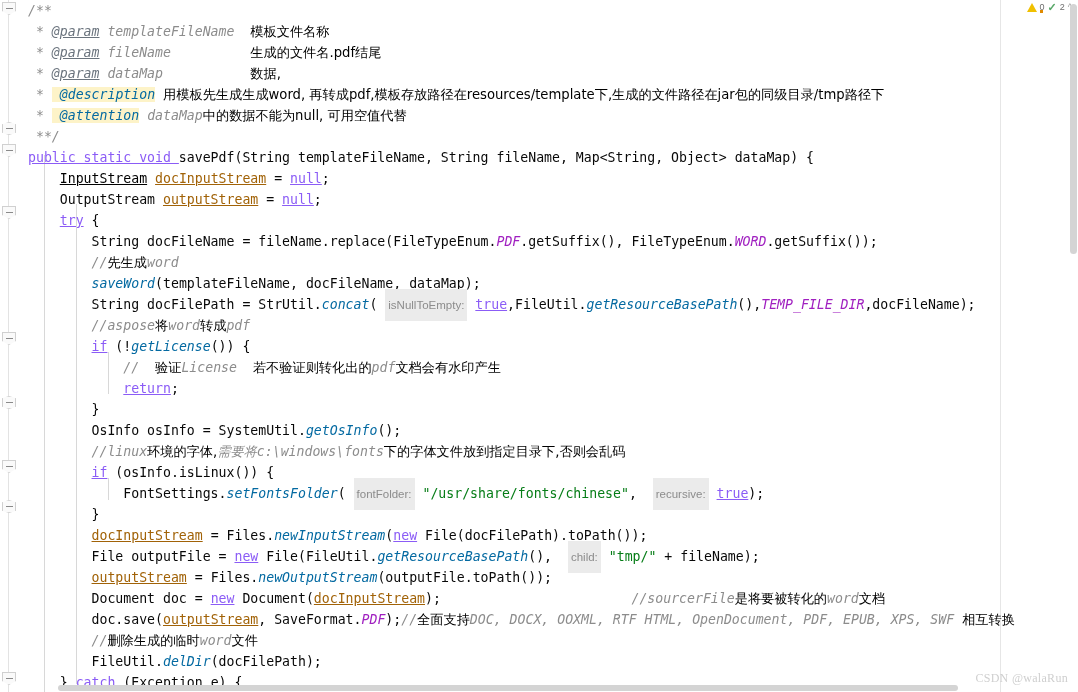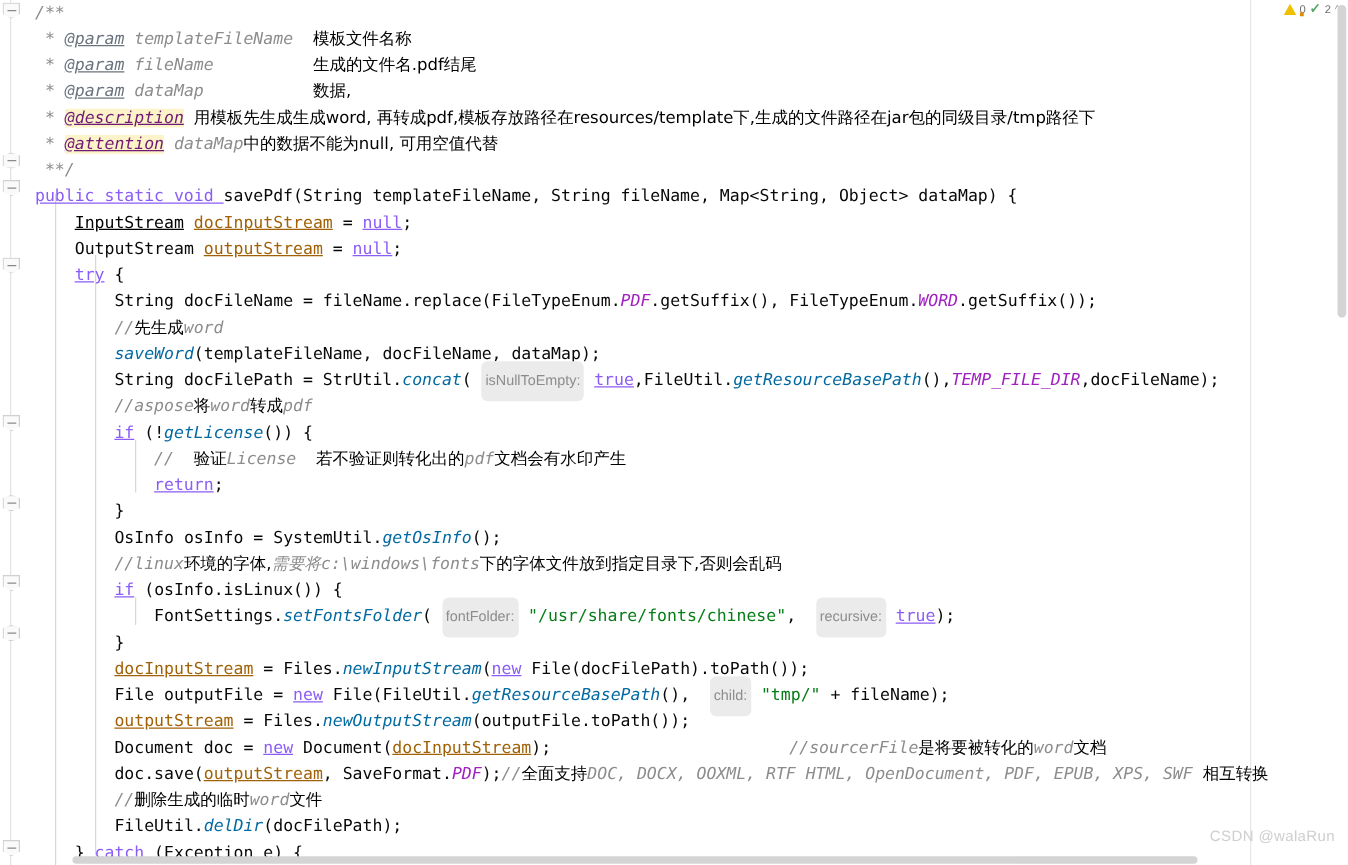--- a/index.html
+++ b/index.html
@@ -82,29 +82,29 @@
     height: 21px;
     white-space: pre;
   }
 
   
   .kw       { color: #8b5cf6; text-decoration: underline; }
   .plain    { color: #080808; }
   .str      { color: #067d17; }
   .cmt      { color: #8c8c8c; font-style: italic; }
   .tag      { color: #6a737d; font-style: italic; text-decoration: underline; }
-  .tag-hl   { color: #701a75; font-style: italic; text-decoration: underline; background: #fdf3c8; }
+  .tag-hl   { color: #0369a1; font-style: italic; background: #fdf3c8; padding-left: 8px; }
   .mth      { color: #0369a1; font-style: italic; }
   .const    { color: #a020c0; font-style: italic; }
   .field    { color: #a16207; text-decoration: underline; }
   .cls-link { color: #000000; text-decoration: underline; }
   .hint {
     color: #8c8c8c;
     background: #ebebeb;
-    border-radius: 5px;
+    border-radius: 0;
     padding: 10px 3px;
     font-family: "Liberation Sans", sans-serif;
     font-size: 11.5px;
     font-style: normal;
   }
   .cjk { font-family: "DejaVu Sans", "Liberation Sans", sans-serif; }
 
   
   #right-margin-line {
     position: absolute;
@@ -160,22 +160,22 @@
     position: absolute;
     left: 30px; bottom: 1px;
     width: 900px; height: 6px;
     background: #d4d4d4;
     border-radius: 3px;
   }
 
   
   #watermark {
     position: absolute;
-    right: 10px; bottom: 16px;
-    font-family: Liberation Sans, sans-serif;
+    right: 10px; bottom: 6px;
+    font-family: Liberation Serif, serif;
     font-size: 12px;
     color: #cfcfcf;
     letter-spacing: 0.3px;
   }
 
   
   #stripe-dot {
     position: absolute;
     left: 1040px; top: 10px;
     width: 3px; height: 3px;

